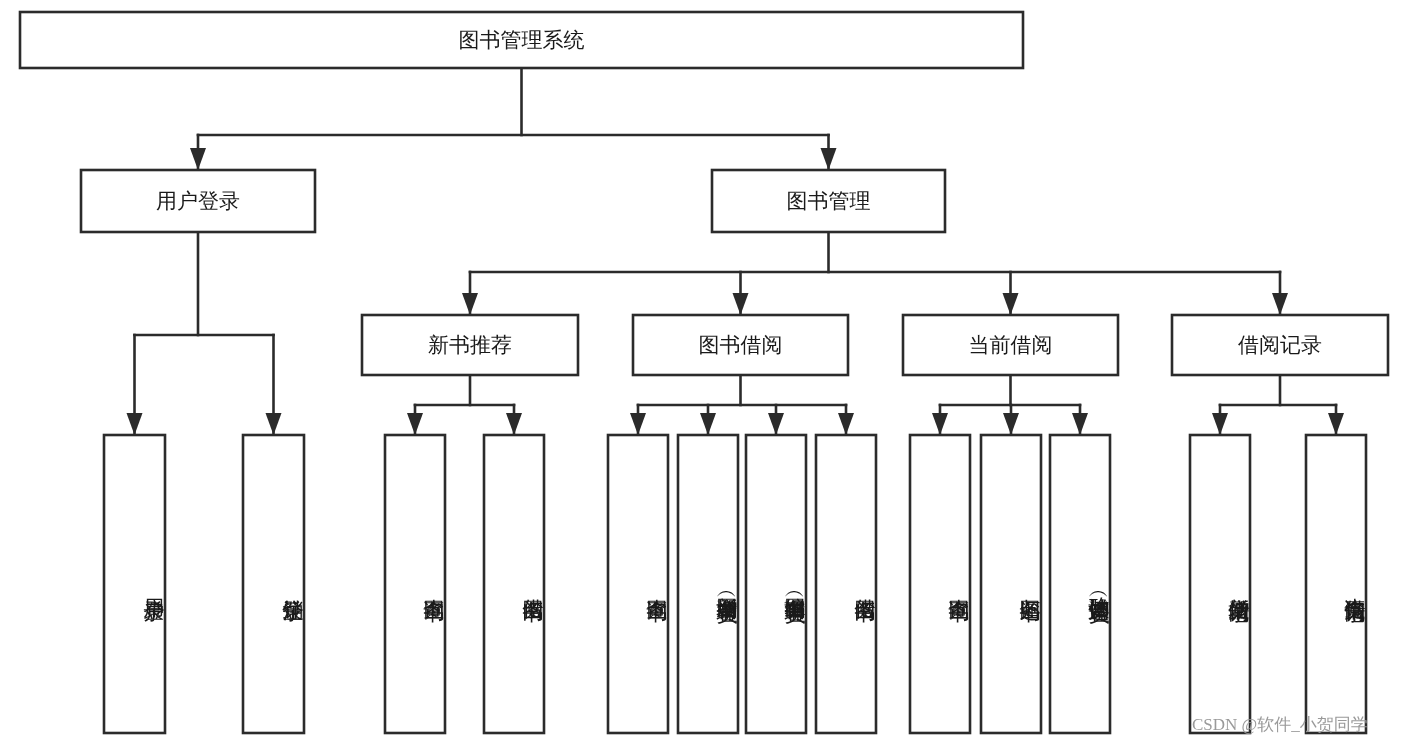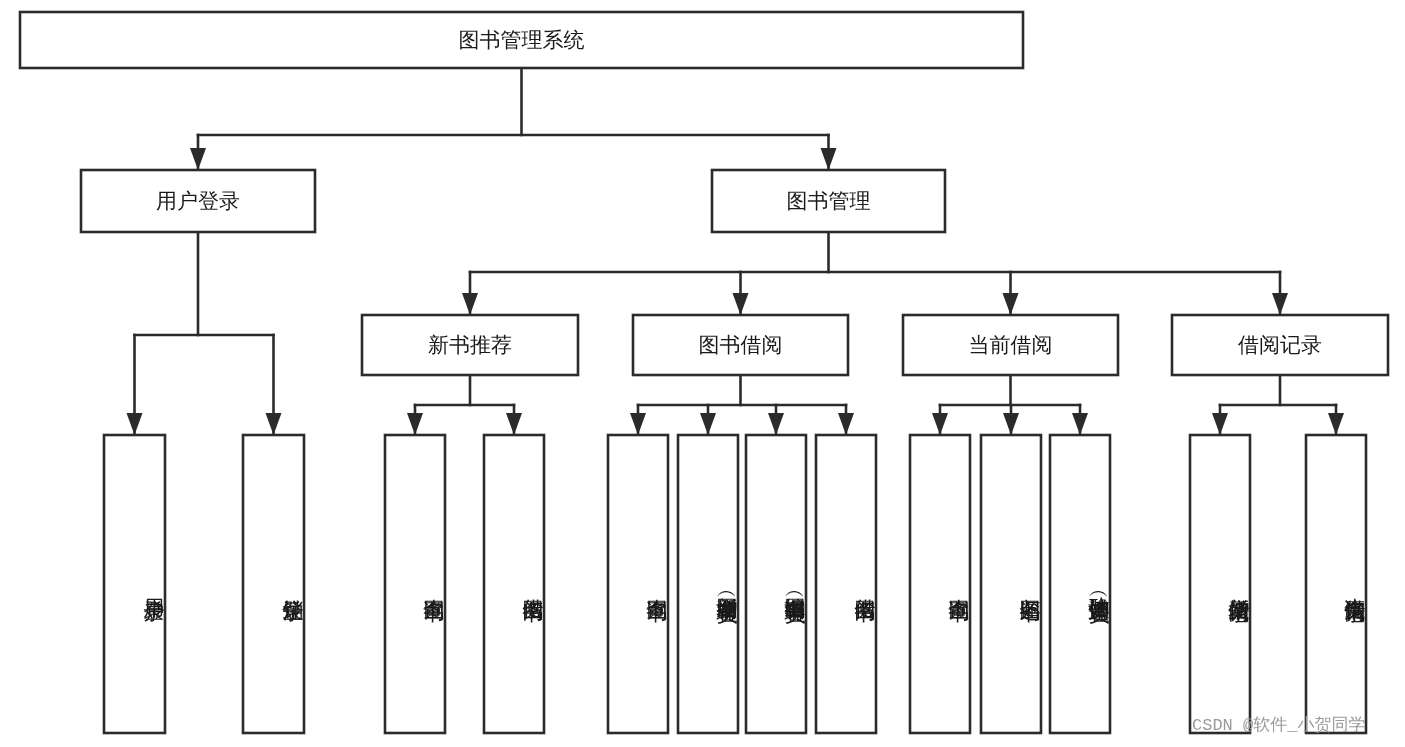--- a/index.html
+++ b/index.html
@@ -58,21 +58,21 @@
     color: #1a1a1a;
     letter-spacing: 1px;
     white-space: nowrap;
     display: flex;
     align-items: flex-start;
     justify-content: center;
     pointer-events: none;
   }
   .watermark {
     position: absolute;
-    font-family: Liberation Mono, monospace;
+    font-family: Liberation Serif, serif;
     font-size: 17px;
     color: #9a9a9a;
     white-space: nowrap;
     left: 1192px;
     top: 713px;
   }
 </style>
 </head>
 <body>
 

